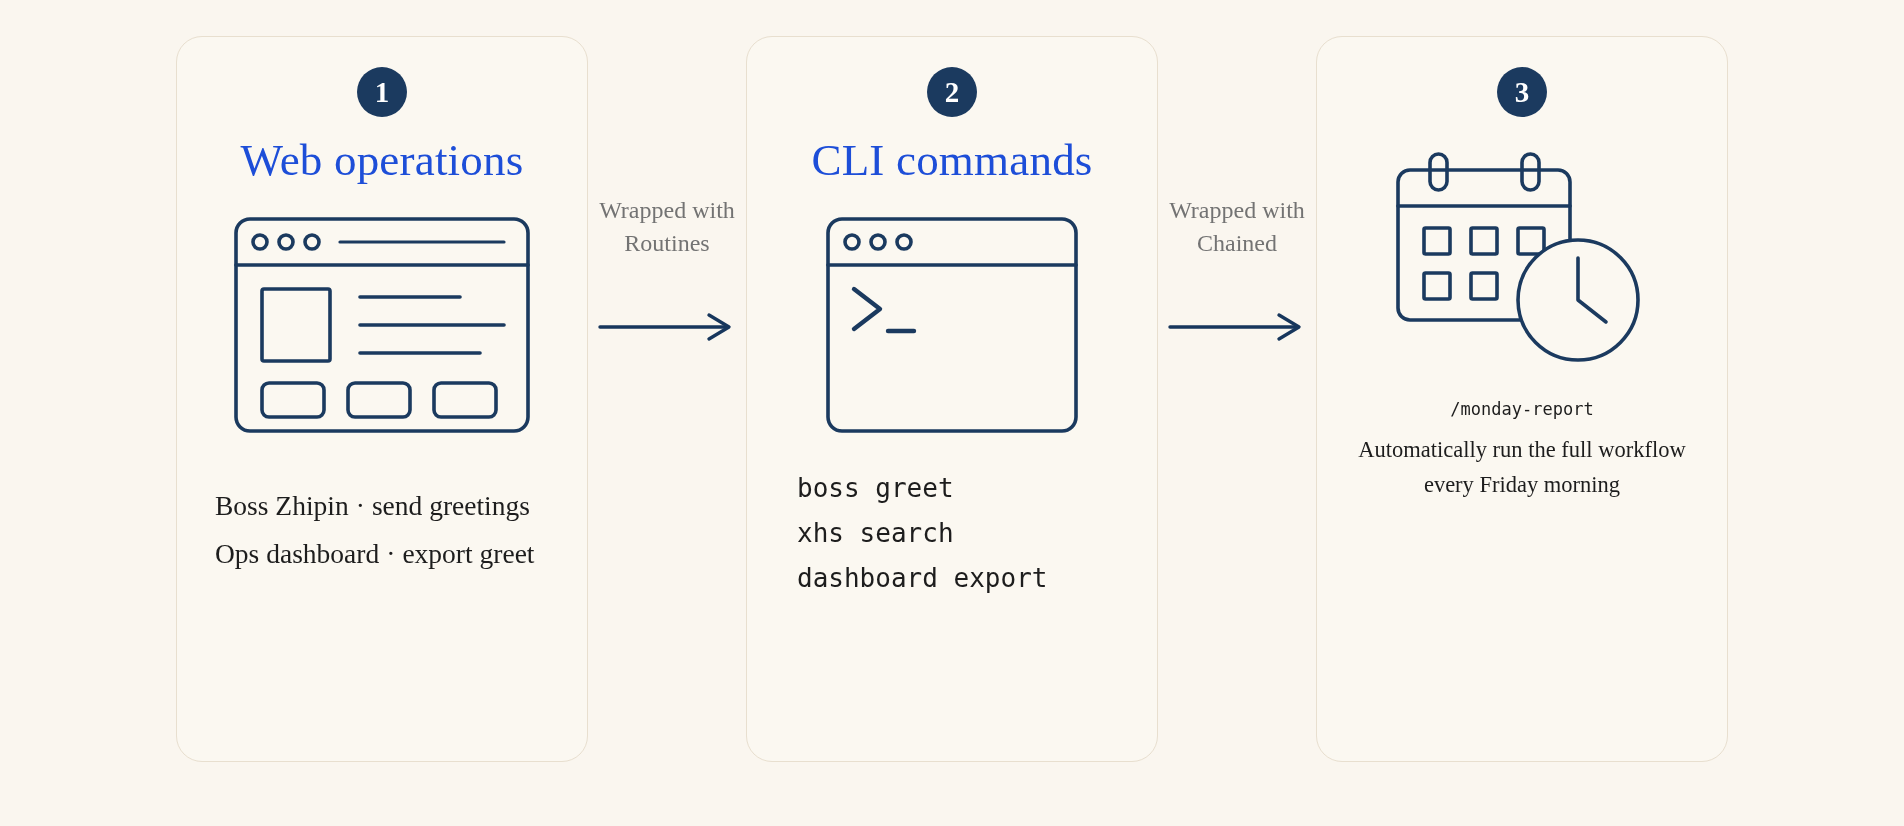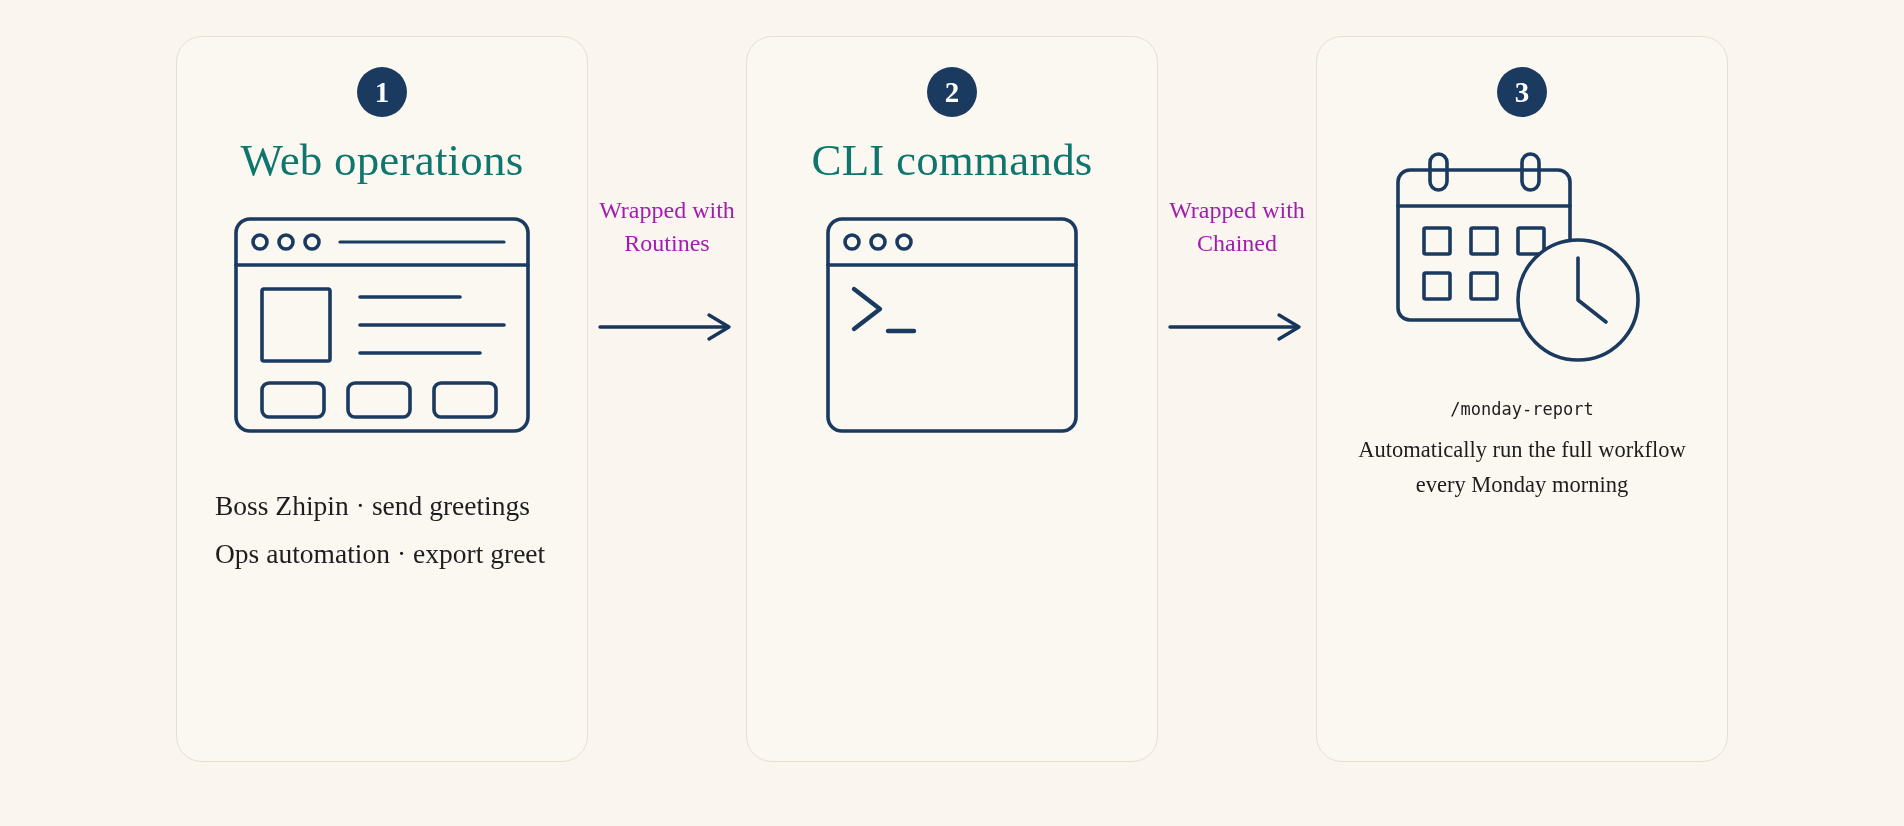--- a/index.html
+++ b/index.html
@@ -54,21 +54,21 @@
     display: flex;
     align-items: center;
     justify-content: center;
     line-height: 1;
     font-family: "Liberation Serif", "DejaVu Serif", serif;
   }
   .card-title {
     margin-top: 20px;
     font-size: 45px;
     line-height: 1.05;
-    color: #0f766e;
+    color: #1d4ed8;
     text-align: center;
     white-space: nowrap;
     letter-spacing: .2px;
   }
   .icon-wrap {
     margin-top: 26px;
     height: 230px;
     display: flex;
     align-items: center;
     justify-content: center;
@@ -133,21 +133,21 @@
   .connector {
     width: 158px;
     display: flex;
     flex-direction: column;
     align-items: center;
     padding-top: 158px;
   }
   .conn-label {
     font-size: 24px;
     line-height: 1.38;
-    color: #a21caf;
+    color: #737373;
     text-align: center;
     white-space: nowrap;
   }
   .conn-arrow {
     margin-top: 52px;
   }
 </style>
 </head>
 <body>
 
@@ -172,21 +172,21 @@
           <line x1="128" y1="138" x2="248" y2="138"></line>
           <rect x="30" y="168" width="62" height="34" rx="7"></rect>
           <rect x="116" y="168" width="62" height="34" rx="7"></rect>
           <rect x="202" y="168" width="62" height="34" rx="7"></rect>
         </svg>
       </div>
 
       <div class="card-body">
         <ul class="serif-list">
           <li><span>Boss Zhipin</span><span class="sep">·</span><span>send greetings</span></li>
-          <li><span>Ops automation</span><span class="sep">·</span><span>export greet</span></li>
+          <li><span>Ops dashboard</span><span class="sep">·</span><span>export greet</span></li>
         </ul>
       </div>
     </div>
 
     <div class="connector">
       <div class="conn-label">Wrapped with</div>
       <div class="conn-label">Routines</div>
       <div class="conn-arrow">
         <svg width="140" height="30" viewBox="0 0 140 30" fill="none" stroke="#17365c" stroke-width="3.4" stroke-linecap="round" stroke-linejoin="round">
           <line x1="3" y1="15" x2="128" y2="15"></line>
@@ -204,20 +204,27 @@
           <rect x="4" y="4" width="248" height="212" rx="14"></rect>
           <line x1="4" y1="50" x2="252" y2="50"></line>
           <circle cx="28" cy="27" r="7"></circle>
           <circle cx="54" cy="27" r="7"></circle>
           <circle cx="80" cy="27" r="7"></circle>
           <polyline points="30,74 56,94 30,114" stroke-width="4.4"></polyline>
           <line x1="64" y1="116" x2="90" y2="116" stroke-width="4.4"></line>
         </svg>
       </div>
 
+      <div class="card-body">
+        <ul class="mono-list">
+          <li>boss greet</li>
+          <li>xhs search</li>
+          <li>dashboard export</li>
+        </ul>
+      </div>
     </div>
 
     <div class="connector">
       <div class="conn-label">Wrapped with</div>
       <div class="conn-label">Chained</div>
       <div class="conn-arrow">
         <svg width="140" height="30" viewBox="0 0 140 30" fill="none" stroke="#17365c" stroke-width="3.4" stroke-linecap="round" stroke-linejoin="round">
           <line x1="3" y1="15" x2="128" y2="15"></line>
           <polyline points="112,3 132,15 112,27"></polyline>
         </svg>
@@ -238,18 +245,18 @@
           <rect x="126" y="80" width="26" height="26" rx="1.5"></rect>
           <rect x="32" y="125" width="26" height="26" rx="1.5"></rect>
           <rect x="79" y="125" width="26" height="26" rx="1.5"></rect>
           <circle cx="186" cy="152" r="60" fill="#fbf8f1"></circle>
           <polyline points="186,110 186,152 214,174"></polyline>
         </svg>
       </div>
 
       <div class="card-body">
         <div class="cmd-mono">/monday-report</div>
-        <div class="caption">Automatically run the full workflow every Monday morning</div>
+        <div class="caption">Automatically run the full workflow every Friday morning</div>
       </div>
     </div>
 
   </div>
 </div>
 
 </body></html>

